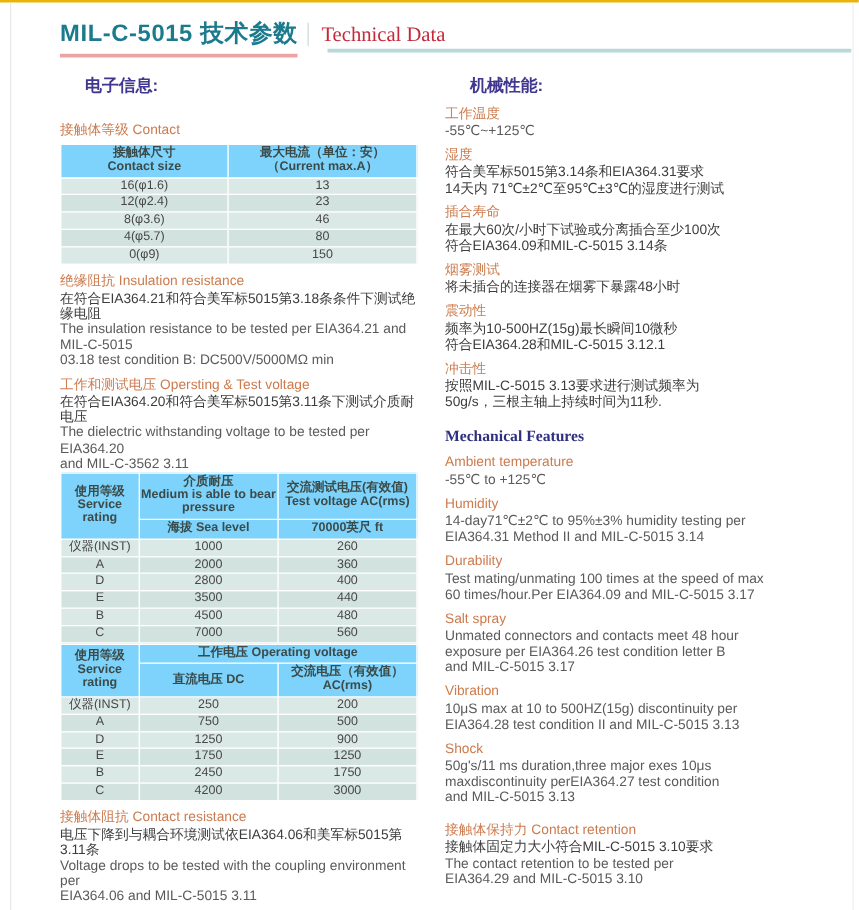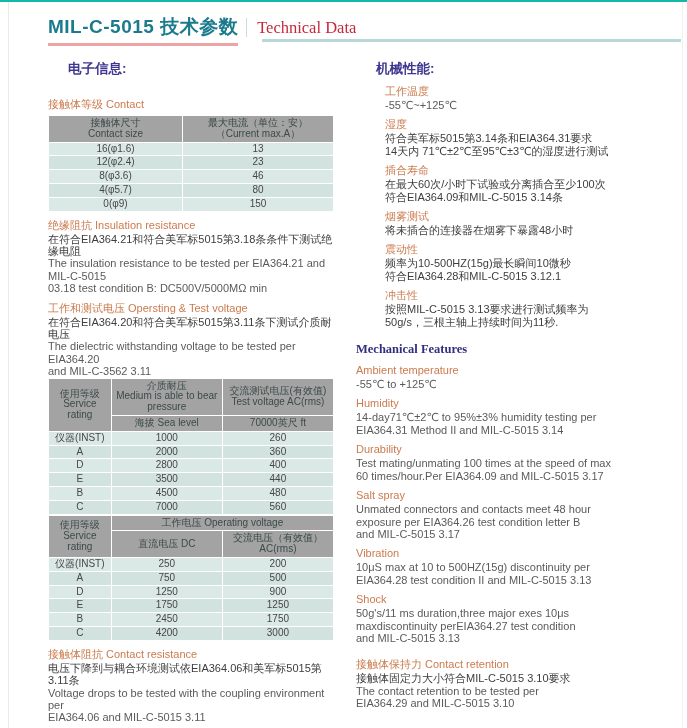--- a/index.html
+++ b/index.html
@@ -4,21 +4,21 @@
 <style>
   * { margin:0; padding:0; box-sizing:border-box; }
   html,body { background:#ffffff; }
   body {
     width:687px; height:728px;
     font-family:"Liberation Sans","DejaVu Sans",sans-serif;
     color:#3d3d3d; position:relative; overflow:hidden;
   }
   .page {
     position:relative; width:687px; height:728px;
-    background:#ffffff; border-top:2px solid #14b8a6; overflow:hidden;
+    background:#ffffff; border-top:2px solid #eab308; overflow:hidden;
   }
   .frame-l { position:absolute; left:8px; top:0; bottom:0; width:1px; background:#e9e9e9; }
   .frame-r { position:absolute; right:4px; top:0; bottom:0; width:1px; background:#efefef; }
 
   
   .header { position:relative; padding:12px 0 0 48px; height:46px; }
   .title-zh {
     color:#1b7b8c; font-size:19px; font-weight:bold; letter-spacing:.5px;
     display:inline-block; padding-bottom:3px; border-bottom:3px solid #eda4a4;
     position:relative; z-index:2;
@@ -39,21 +39,21 @@
   .heading-gap { margin-top:20px; }
 
   .sec { margin-top:7px; }
   .sec-heading { color:#cc7b4e; font-size:11px; line-height:13px; margin-bottom:1px; }
   .sec-line { font-size:11px; line-height:12.4px; color:#5a5a5a; }
   .sec-line.zh { color:#3d3d3d; }
 
   
   table.spec { width:100%; border-collapse:collapse; margin-top:4px; table-layout:fixed; }
   table.spec th {
-    background:#a3a3a3; color:#3b4b49; font-weight:normal;
+    background:#7dd3fc; color:#3b4b49; font-weight:bold;
     font-size:10px; line-height:10.8px; padding:2px 1px;
     border:1px solid #ffffff; text-align:center; white-space:pre-line;
   }
   table.spec td {
     background:#dbe9e6; color:#474747; font-size:10px; line-height:10.8px;
     padding:1px 2px; border:1px solid #ffffff; text-align:center;
   }
   table.spec tr:nth-child(even) td { background:#d2e3df; }
   table.mt8 { margin-top:0; }
 
@@ -234,21 +234,21 @@
             <div class="sec-line">Voltage drops to be tested with the coupling environment per</div>
             <div class="sec-line">EIA364.06 and MIL-C-5015 3.11</div>
           </div>
         </div>
 
     </div>
 
     <div class="col-right">
       <div class="col-title">机械性能:</div>
 
-      <div style="margin-top:3px;margin-left:29px;">
+      <div style="margin-top:3px;">
           <div class="sec">
             <div class="sec-heading">工作温度</div>
             <div class="sec-line">-55℃~+125℃</div>
           </div>
           <div class="sec">
             <div class="sec-heading">湿度</div>
             <div class="sec-line zh">符合美军标5015第3.14条和EIA364.31要求</div>
             <div class="sec-line zh">14天内 71℃±2℃至95℃±3℃的湿度进行测试</div>
           </div>
           <div class="sec">

